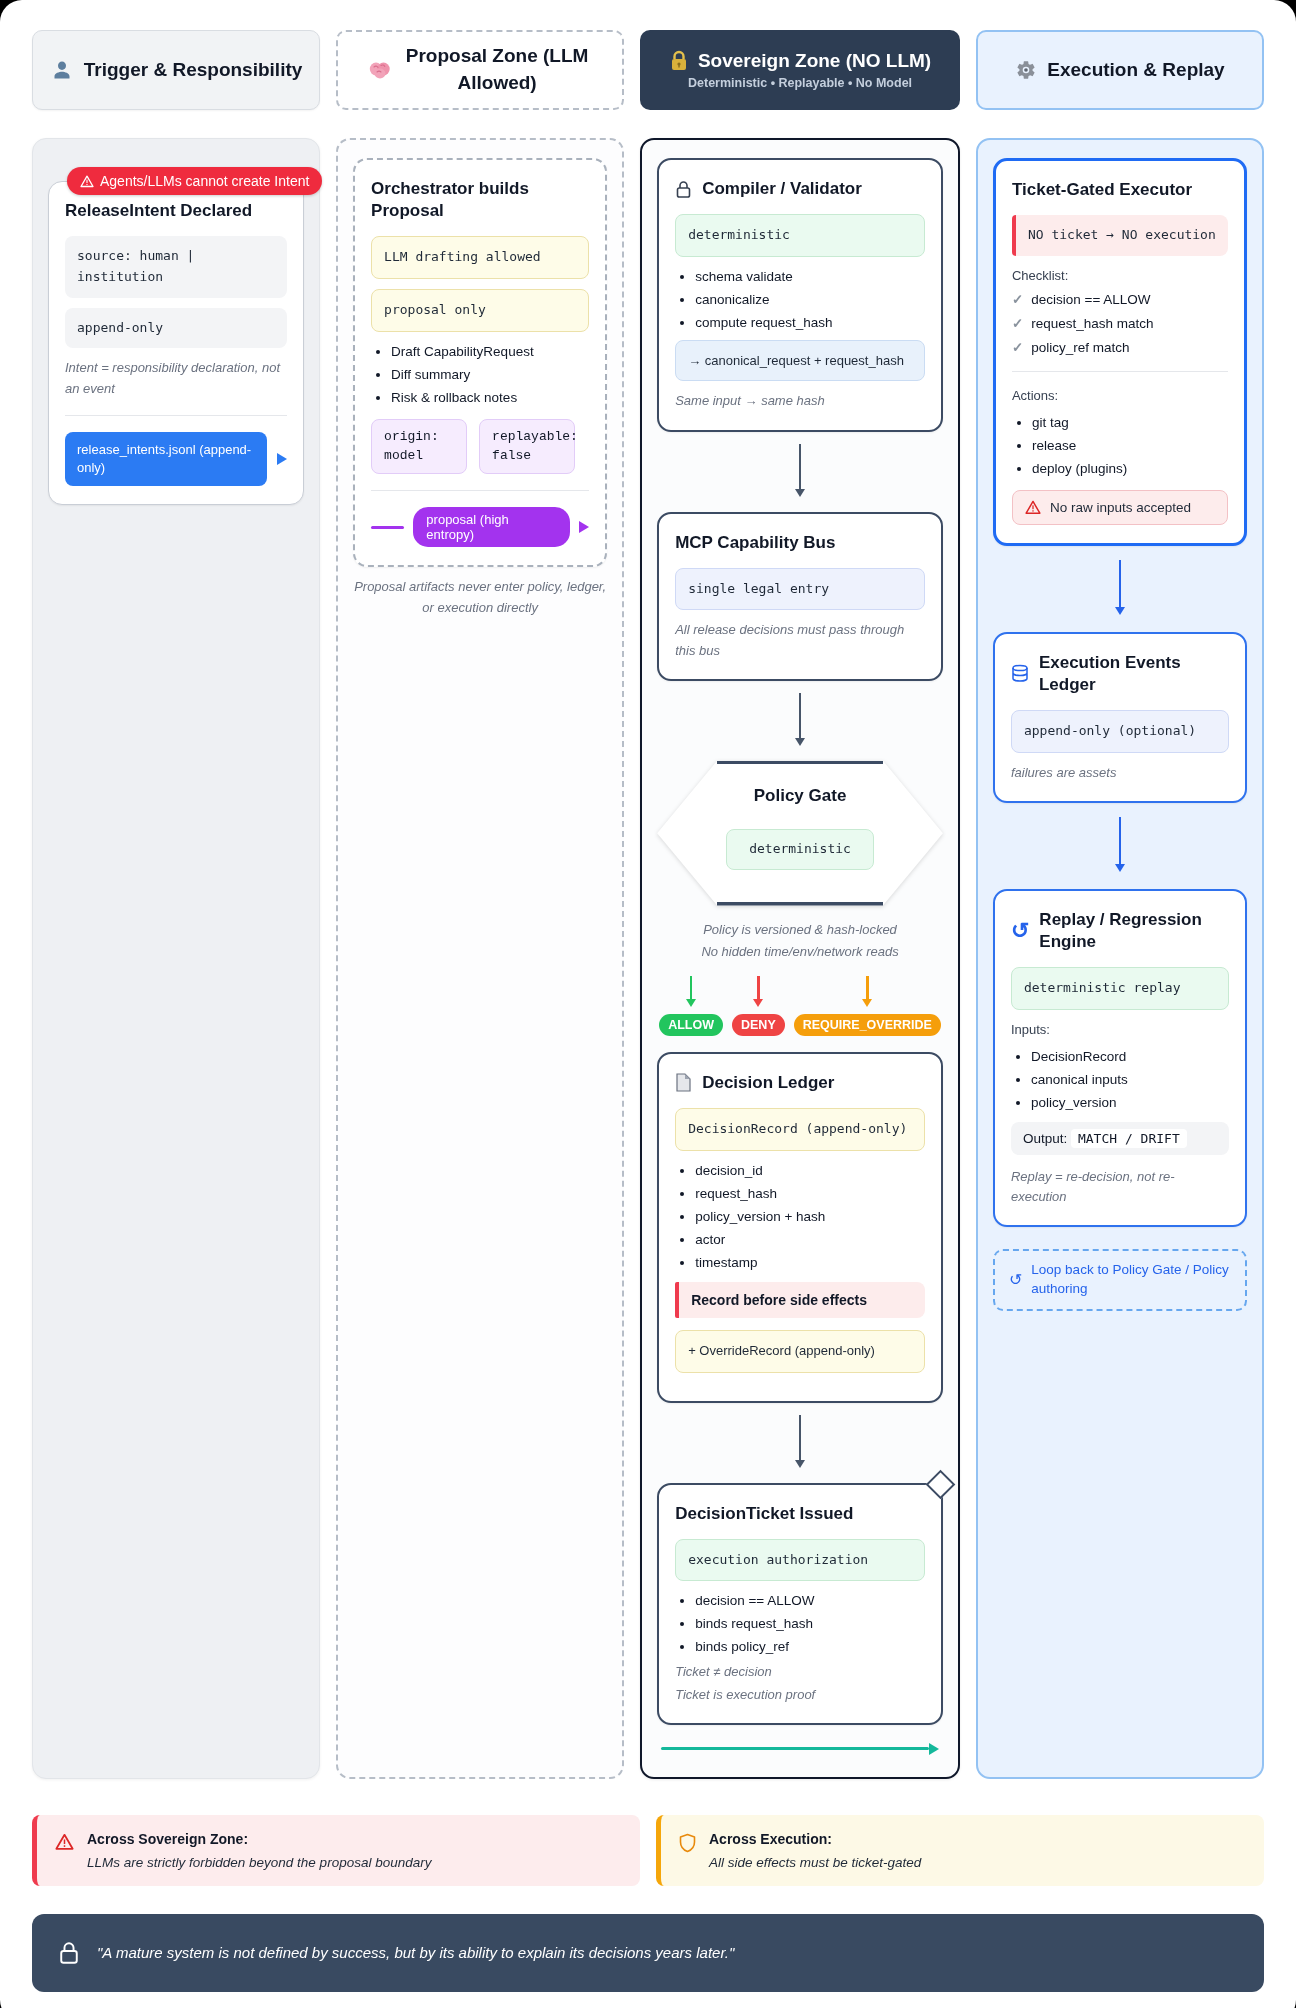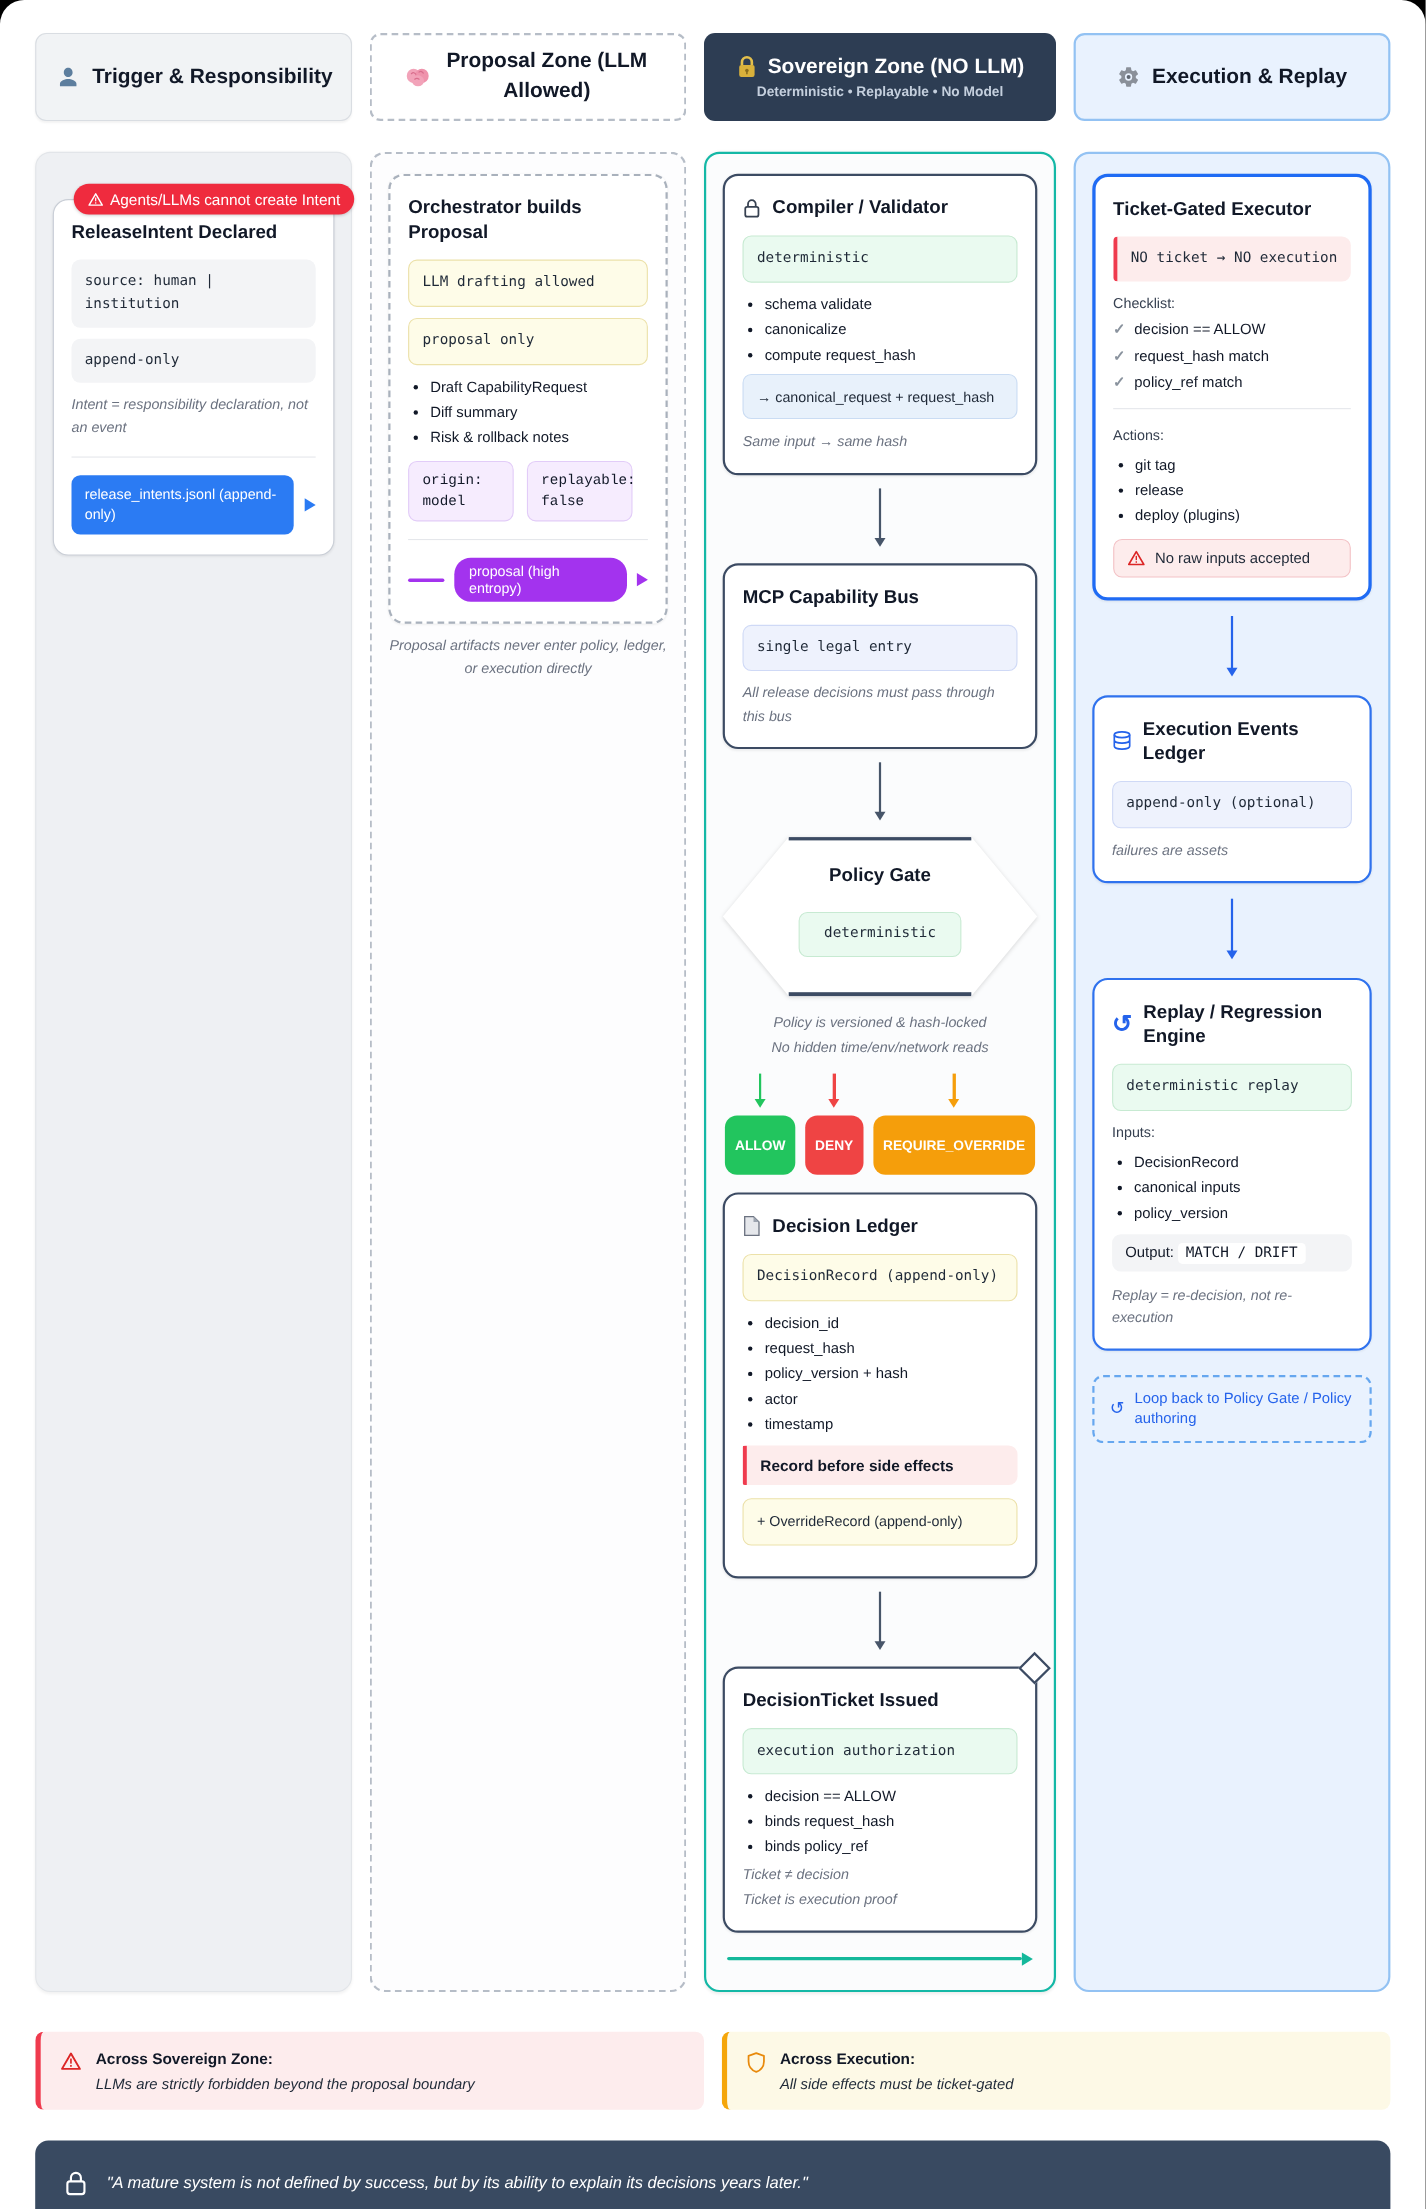--- a/index.html
+++ b/index.html
@@ -15,21 +15,21 @@
   .hdr--proposal .hdr-text { max-width:190px; text-align:center; line-height:1.4; }
   .hdr--sovereign { background:#2d3d53; color:#fff; flex-direction:column; gap:4px; }
   .hdr--sovereign .row { display:flex; align-items:center; gap:9px; }
   .hdr-sub { font-size:12.5px; font-weight:700; color:#c4cfdd; }
   .hdr--execution { background:#e9f2fe; border:2px solid #93c2f3; }
 
   
   .panel { border-radius:14px; padding:18px 15px; }
   .panel--trigger { background:#eef0f3; border:1px solid #e2e5e9; box-shadow:0 1px 3px rgba(0,0,0,.06); }
   .panel--proposal { background:#fdfdfe; border:2px dashed #b6bdc7; }
-  .panel--sovereign { background:#fbfcfd; border:2px solid #14b8a6; box-shadow:0 1px 3px rgba(0,0,0,.08); }
+  .panel--sovereign { background:#fbfcfd; border:2px solid #0f172a; box-shadow:0 1px 3px rgba(0,0,0,.08); }
   .panel--execution { background:#e9f2fe; border:2px solid #93c2f3; }
 
   
   .card { background:#fff; border-radius:14px; padding:18px 16px; box-shadow:0 1px 2px rgba(0,0,0,.06); }
   .card--trigger { border:1.5px solid #c9ced6; margin-top:24px; position:relative; }
   .card--proposal { border:2px dashed #a9b1bc; }
   .card--dark { border:2px solid #3c4b63; }
   .card--blue-thick { border:3px solid #1f6bf4; }
   .card--blue { border:2px solid #2f72ee; }
   .card-title { font-size:17px; font-weight:600; display:flex; align-items:center; gap:10px; margin-bottom:14px; line-height:1.3; }
@@ -73,21 +73,21 @@
 
   
   .gate-wrap { filter:drop-shadow(0 1px 2px rgba(0,0,0,.15)); margin:4px 0 0; }
   .gate { clip-path:polygon(21% 0, 79% 0, 100% 50%, 79% 100%, 21% 100%, 0 50%); background:#fff; padding:24px 30px 26px; text-align:center; position:relative; }
   .gate-bar { position:absolute; left:21%; right:21%; height:3.5px; background:#3c4b63; }
   .gate-bar--top { top:0; } .gate-bar--bottom { bottom:0; }
   .gate .codebox { display:inline-block; padding:9px 22px; }
 
   .outcomes { display:flex; gap:9px; align-items:flex-end; margin:14px 2px 2px; }
   .outcome { display:flex; flex-direction:column; align-items:center; gap:4px; }
-  .outcome-pill { color:#fff; border-radius:11px; padding:20px 9px; font-size:12.5px; font-weight:600; white-space:nowrap; }
+  .outcome-pill { color:#fff; border-radius:11px; padding:4px 9px; font-size:12.5px; font-weight:600; white-space:nowrap; }
   .oc-allow { color:#22c55e; } .oc-allow .outcome-pill { background:#22c55e; }
   .oc-deny { color:#ef4444; } .oc-deny .outcome-pill { background:#ef4444; }
   .oc-override { color:#f59e0b; } .oc-override .outcome-pill { background:#f59e0b; }
 
   .callout-red { background:#fdecec; border-left:4px solid #ef3b4e; padding:10px 12px; font-size:14px; font-weight:700; margin:12px 0; border-radius:2px 8px 8px 2px; }
 
   .diamond { position:absolute; top:-11px; right:-10px; width:21px; height:21px; background:#fff; border:2.5px solid #3c4b63; transform:rotate(45deg); }
 
   .harrow { display:flex; align-items:center; margin:18px 4px 4px; }
   .harrow .line { flex:1; height:2.5px; background:#14b89b; border-radius:2px; }

